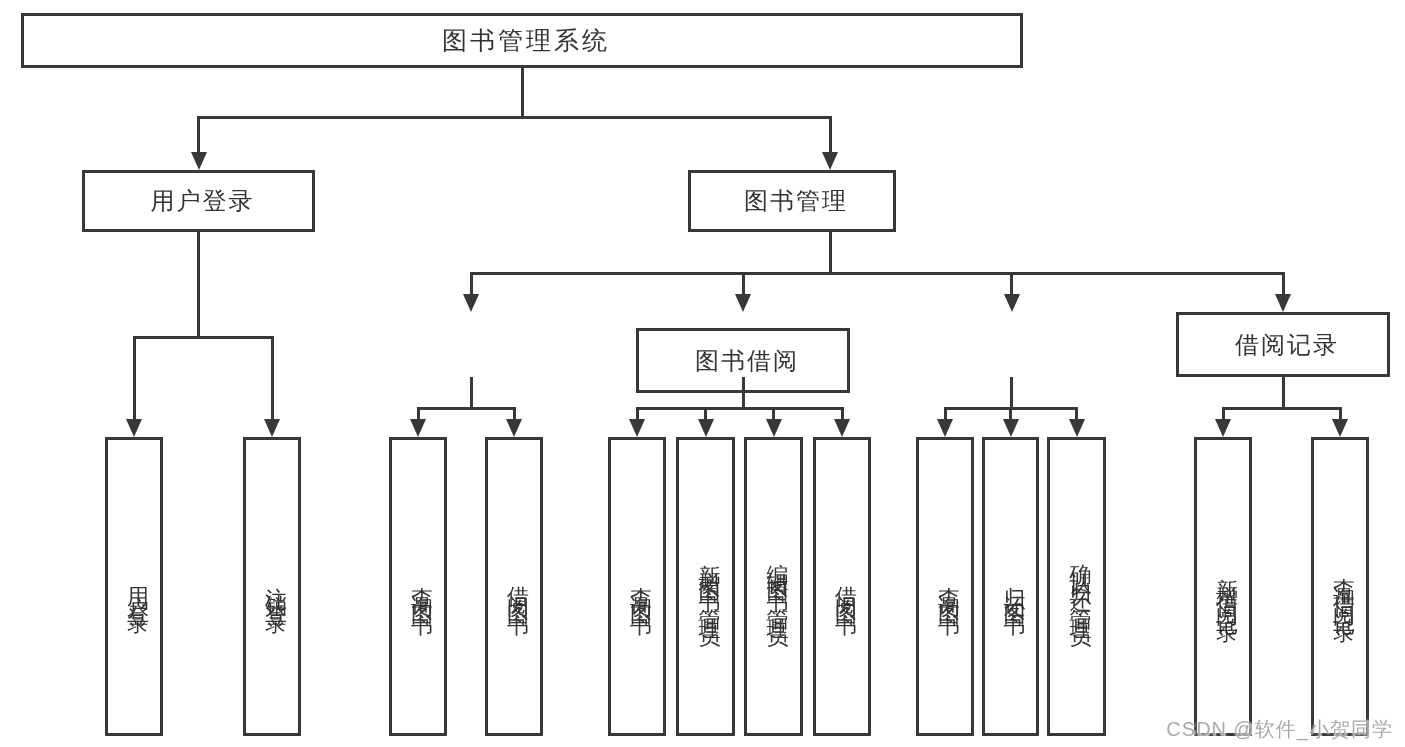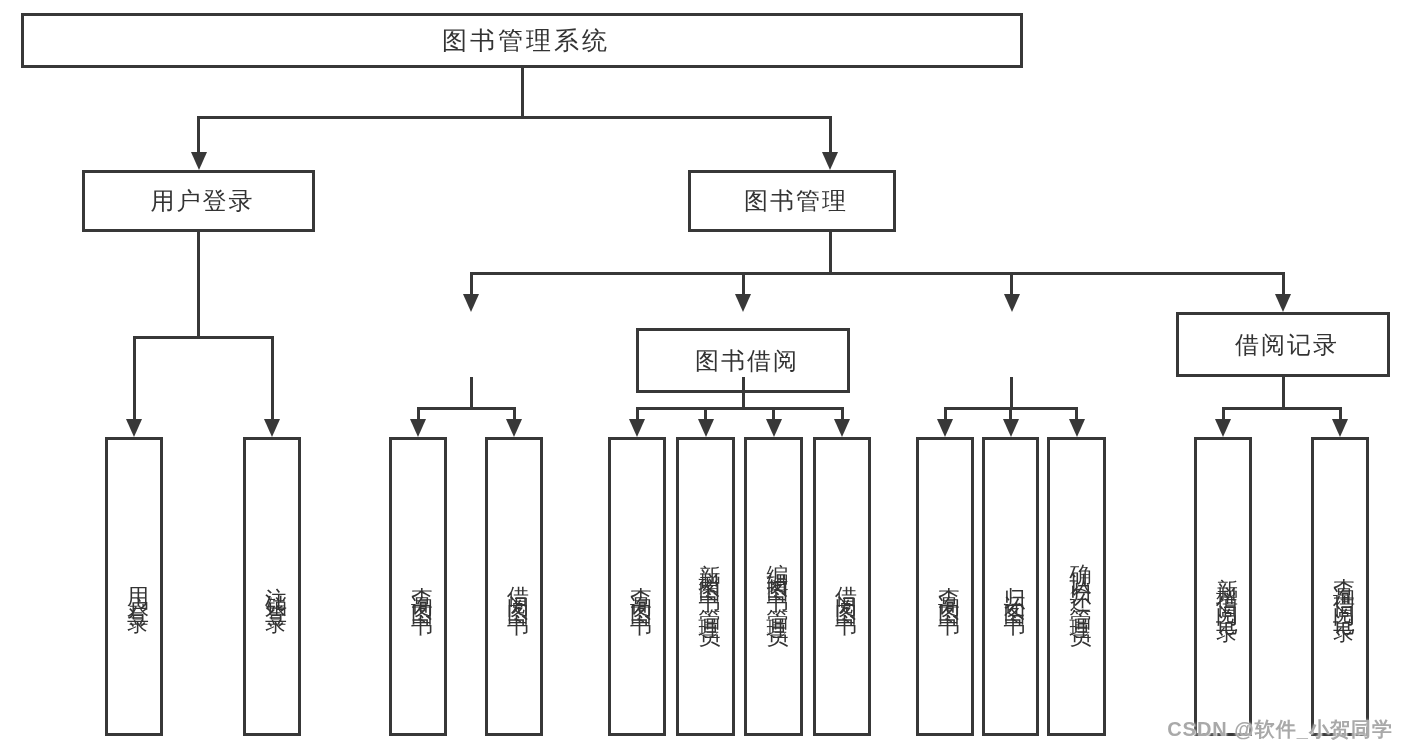--- a/index.html
+++ b/index.html
@@ -55,21 +55,20 @@
   #watermark {
     position: absolute;
     right: 12px;
     bottom: 4px;
     font-size: 20px;
     letter-spacing: 1px;
     color: var(--wm, #a9a9a9);
     text-shadow: 0 0 3px rgba(255,255,255,0.95), 1px 1px 2px rgba(255,255,255,0.9);
     z-index: 5;
     white-space: nowrap;
-    font-weight: bold;
   }
 </style>
 </head>
 <body>
 
 <div id="canvas">
   <div id="watermark">CSDN @软件_小贺同学</div>
 <div class="node title" style="left: 21px; top: 13px; width: 1002px; height: 55px;">
       <span class="label">图书管理系统</span>
     </div>

